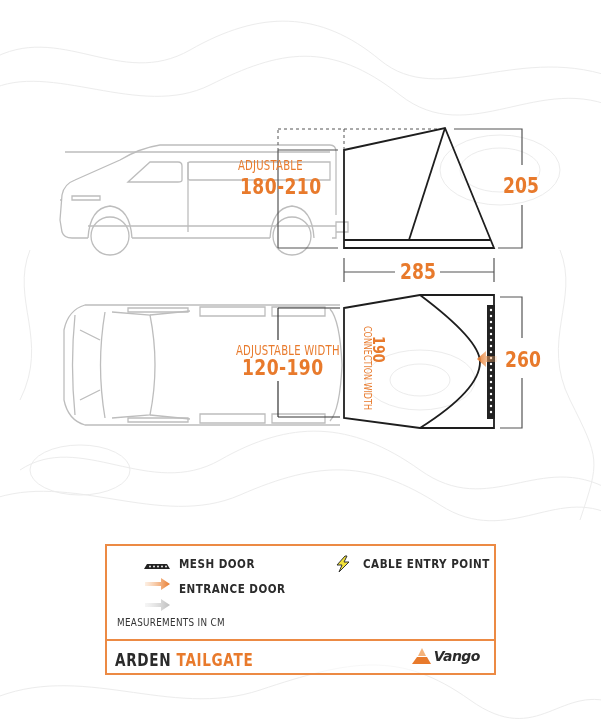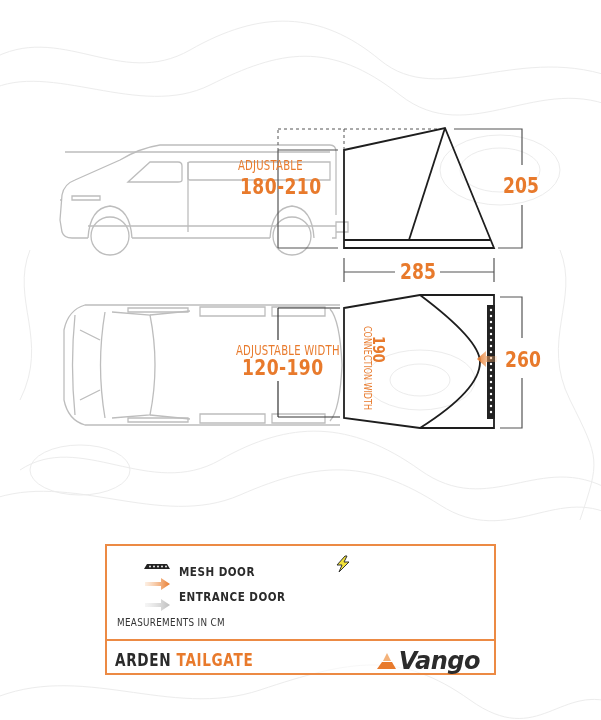--- a/index.html
+++ b/index.html
@@ -26,21 +26,21 @@
 
   .legend {
     position: absolute; left: 105px; top: 544px;
     width: 391px; height: 131px;
     border: 2px solid #ec8a44;
     box-sizing: border-box;
     background: rgba(255,255,255,0.6);
   }
   .legend-top { position: absolute; left: 0; top: 0; width: 100%; height: 93px; }
   .legend-divider { position: absolute; left: 0; top: 93px; width: 100%; height: 2px; background: #ec8a44; }
-  .legend-row { position: absolute; display: flex; align-items: center; margin-top: 8px; }
+  .legend-row { position: absolute; display: flex; align-items: center; }
   .legend-text {
     font-family: "DejaVu Sans", sans-serif;
     font-weight: bold; font-size: 13px; color: #2b2b2b;
     transform: scaleX(0.8); transform-origin: left center;
     letter-spacing: 0.6px; white-space: nowrap;
   }
   .legend-note {
     position: absolute; left: 10px; top: 70px;
     font-family: "DejaVu Sans", sans-serif; font-size: 11px; color: #333;
     transform: scaleX(0.8); transform-origin: left center; white-space: nowrap; letter-spacing: 0.4px;
@@ -49,21 +49,21 @@
   .product {
     position: absolute; left: 8px; top: 104px;
     font-family: "DejaVu Sans", sans-serif; font-weight: bold; font-size: 17px;
     transform: scaleX(0.8); transform-origin: left center; white-space: nowrap; letter-spacing: 0.8px;
   }
   .product .p1 { color: #2b2b2b; }
   .product .p2 { color: #e87a2c; }
   .brand { position: absolute; right: 14px; top: 101px; display: flex; align-items: center; }
   .brand-text {
     font-family: "DejaVu Sans", sans-serif; font-weight: bold; font-style: italic;
-    font-size: 24px; color: #2b2b2b; letter-spacing: -0.5px;
+    font-size: 14px; color: #2b2b2b; letter-spacing: -0.5px;
   }
 </style>
 </head>
 <body>
 
 <svg class="topo" viewBox="0 0 601 720">
   <g fill="none" stroke="#ececec" stroke-width="1">
     <path d="M-10 60 C60 20 120 90 190 50 S320 10 380 60 S520 40 620 80"></path>
     <path d="M-10 90 C50 60 140 120 210 85 S330 40 400 95 S540 70 620 110"></path>
     <path d="M20 470 C80 430 150 500 220 460 S350 420 420 470 S540 450 610 490"></path>
@@ -265,20 +265,23 @@
           <stop offset="0" stop-color="#e0e0e0" stop-opacity="0.3"></stop>
           <stop offset="1" stop-color="#bdbdbd"></stop>
         </linearGradient>
       </defs>
       <path d="M2 5 L18 5 L18 1 L27 7 L18 13 L18 9 L2 9 Z" fill="url(#lgG)"></path>
     </svg>
 
     <svg class="legend-icon" style="left:226px; top:9px; width:20px; height:18px;" viewBox="0 0 20 18">
       <path d="M12 1 L4 10 L9 10 L6 17 L16 7 L11 7 L14 1 Z" fill="#f2e23a" stroke="#333" stroke-width="1"></path>
     </svg>
+    <div class="legend-row" style="left:256px; top:10px;">
+      <span class="legend-text">CABLE ENTRY POINT</span>
+    </div>
 
     <div class="legend-note">MEASUREMENTS IN CM</div>
   </div>
 
   <div class="legend-divider"></div>
 
   <div class="product">
     <span class="p1">ARDEN</span>
     <span class="p2">TAILGATE</span>
   </div>

